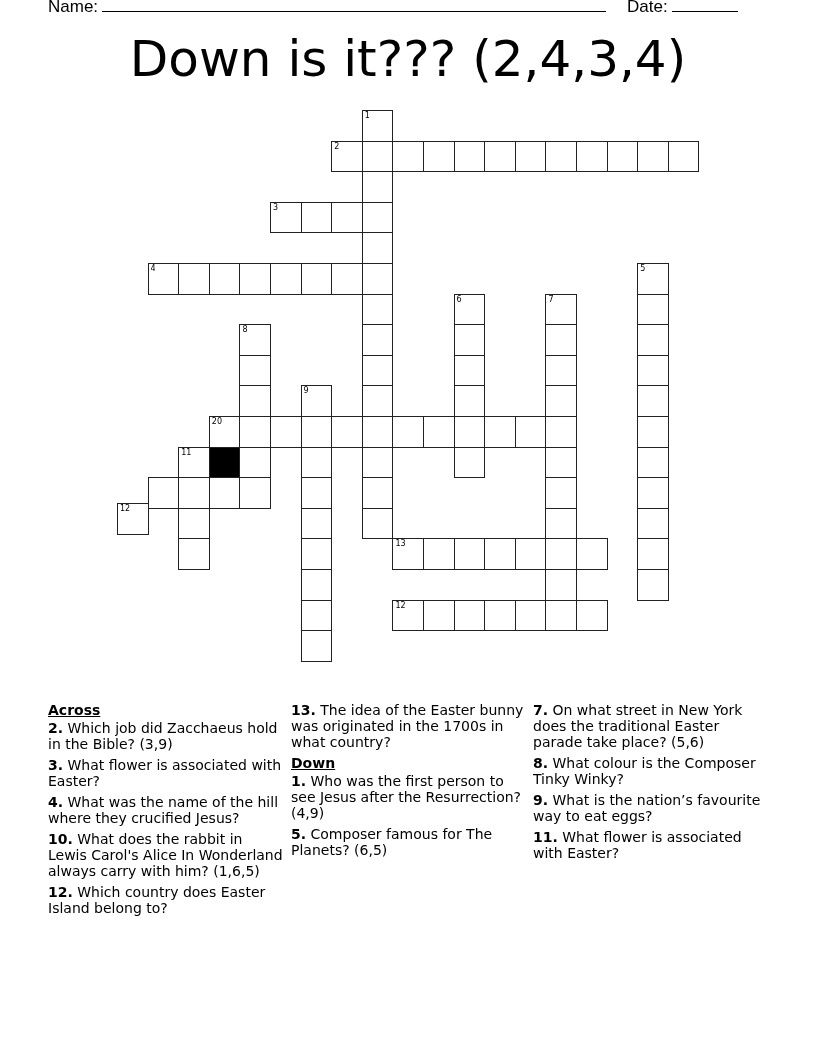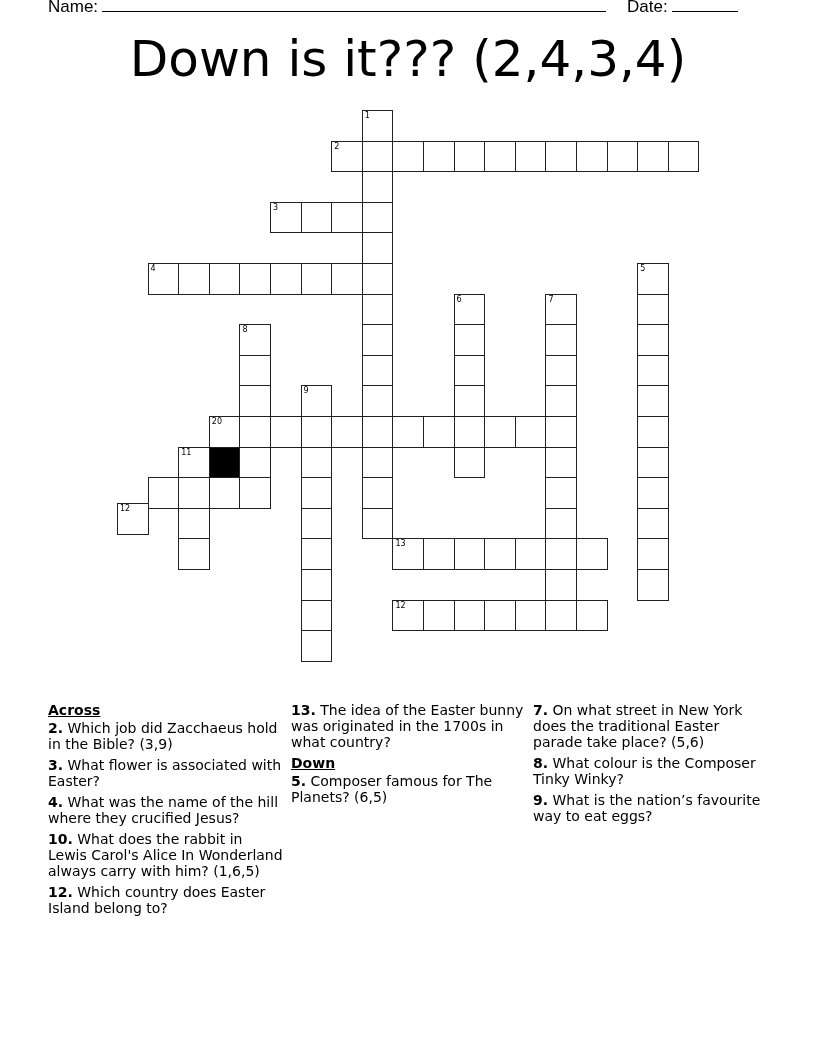--- a/index.html
+++ b/index.html
@@ -172,20 +172,22 @@
   <div class="clue"><b>2.</b> <span>Which job did Zacchaeus hold in the Bible? (3,9)</span></div>
   <div class="clue"><b>3.</b> <span>What flower is associated with Easter?</span></div>
   <div class="clue"><b>4.</b> <span>What was the name of the hill where they crucified Jesus?</span></div>
   <div class="clue"><b>10.</b> <span>What does the rabbit in Lewis Carol's Alice In Wonderland always carry with him? (1,6,5)</span></div>
   <div class="clue"><b>12.</b> <span>Which country does Easter Island belong to?</span></div>
 </div>
 
 <div class="col" style="left:291px">
   <div class="clue"><b>13.</b> <span>The idea of the Easter bunny was originated in the 1700s in what country?</span></div>
   <div class="head">Down</div>
+  <div class="clue"><b>1.</b> <span>Who was the first person to see Jesus after the Resurrection? (4,9)</span></div>
   <div class="clue"><b>5.</b> <span>Composer famous for The Planets? (6,5)</span></div>
 </div>
 
 <div class="col" style="left:533px">
   <div class="clue"><b>7.</b> <span>On what street in New York does the traditional Easter parade take place? (5,6)</span></div>
   <div class="clue"><b>8.</b> <span>What colour is the Composer Tinky Winky?</span></div>
   <div class="clue"><b>9.</b> <span>What is the nation’s favourite way to eat eggs?</span></div>
+  <div class="clue"><b>11.</b> <span>What flower is associated with Easter?</span></div>
 </div>
 
 </body></html>

